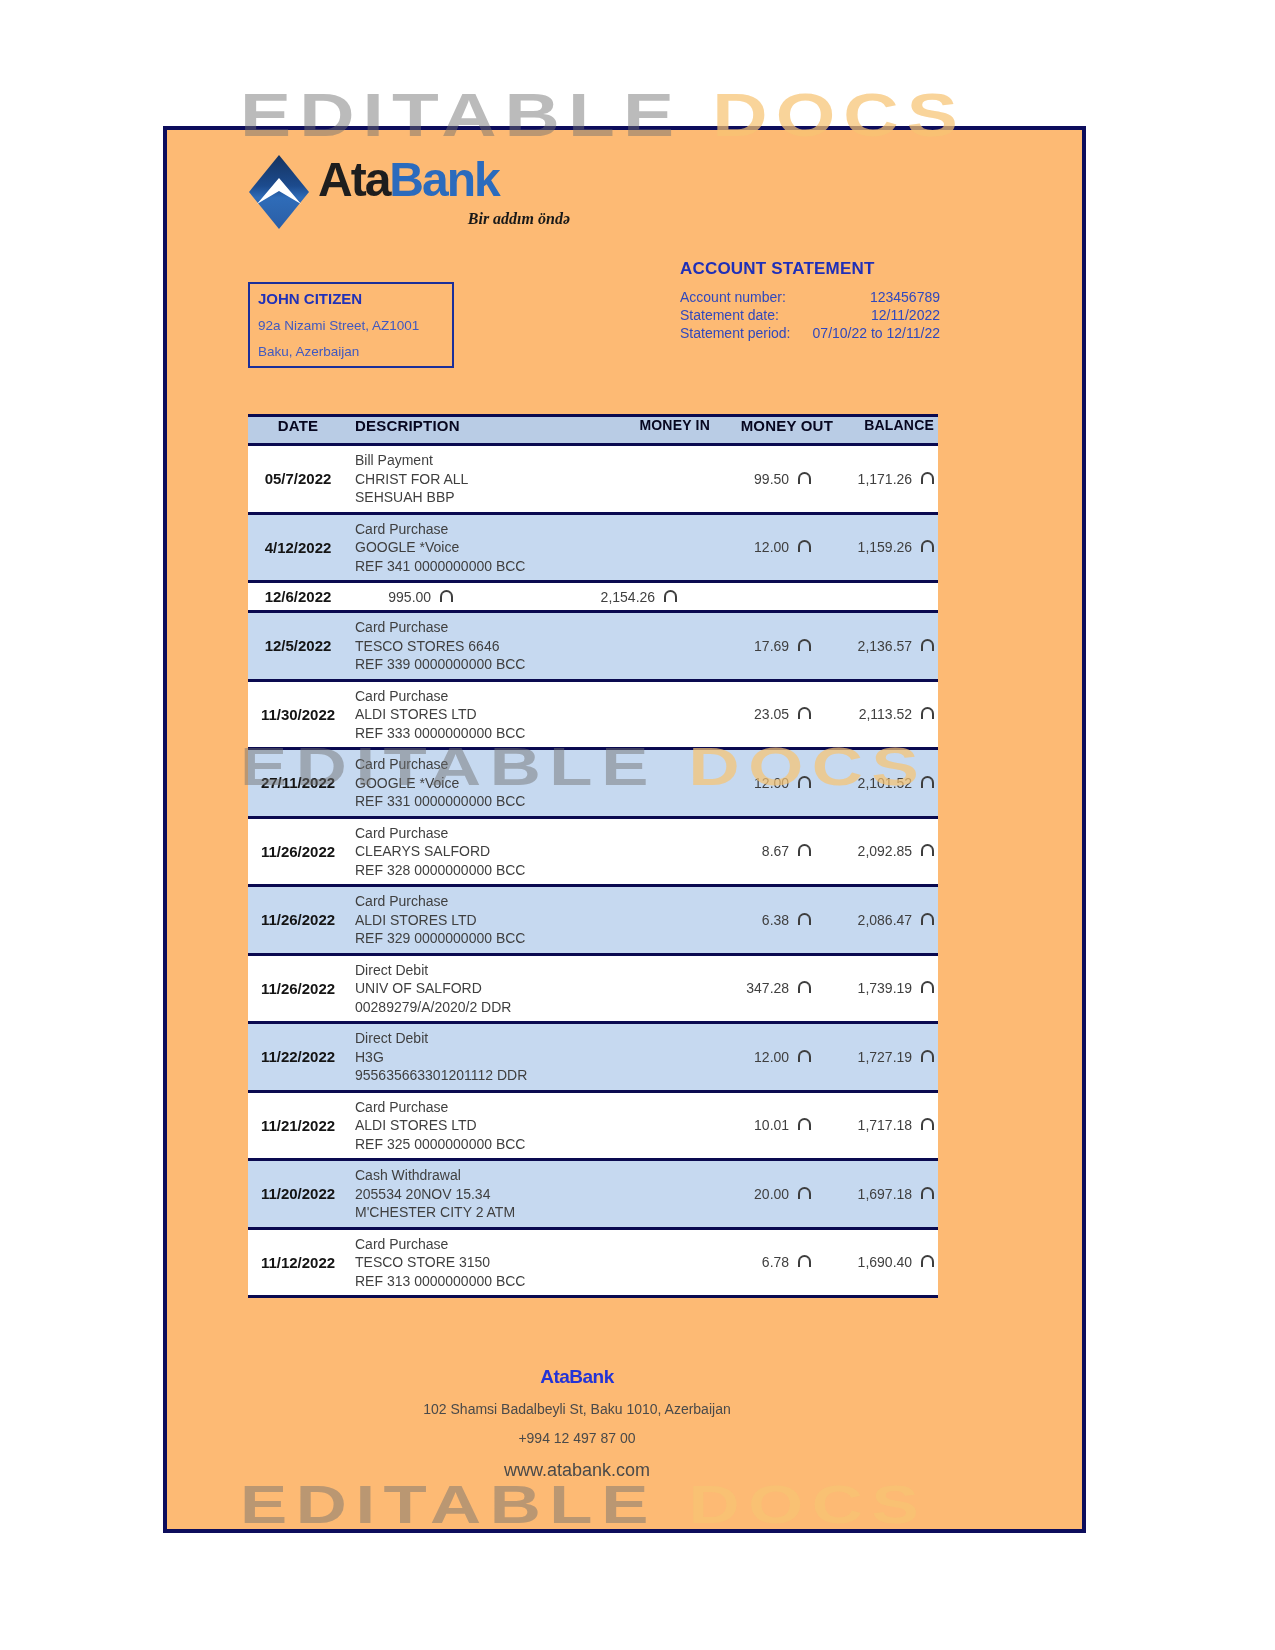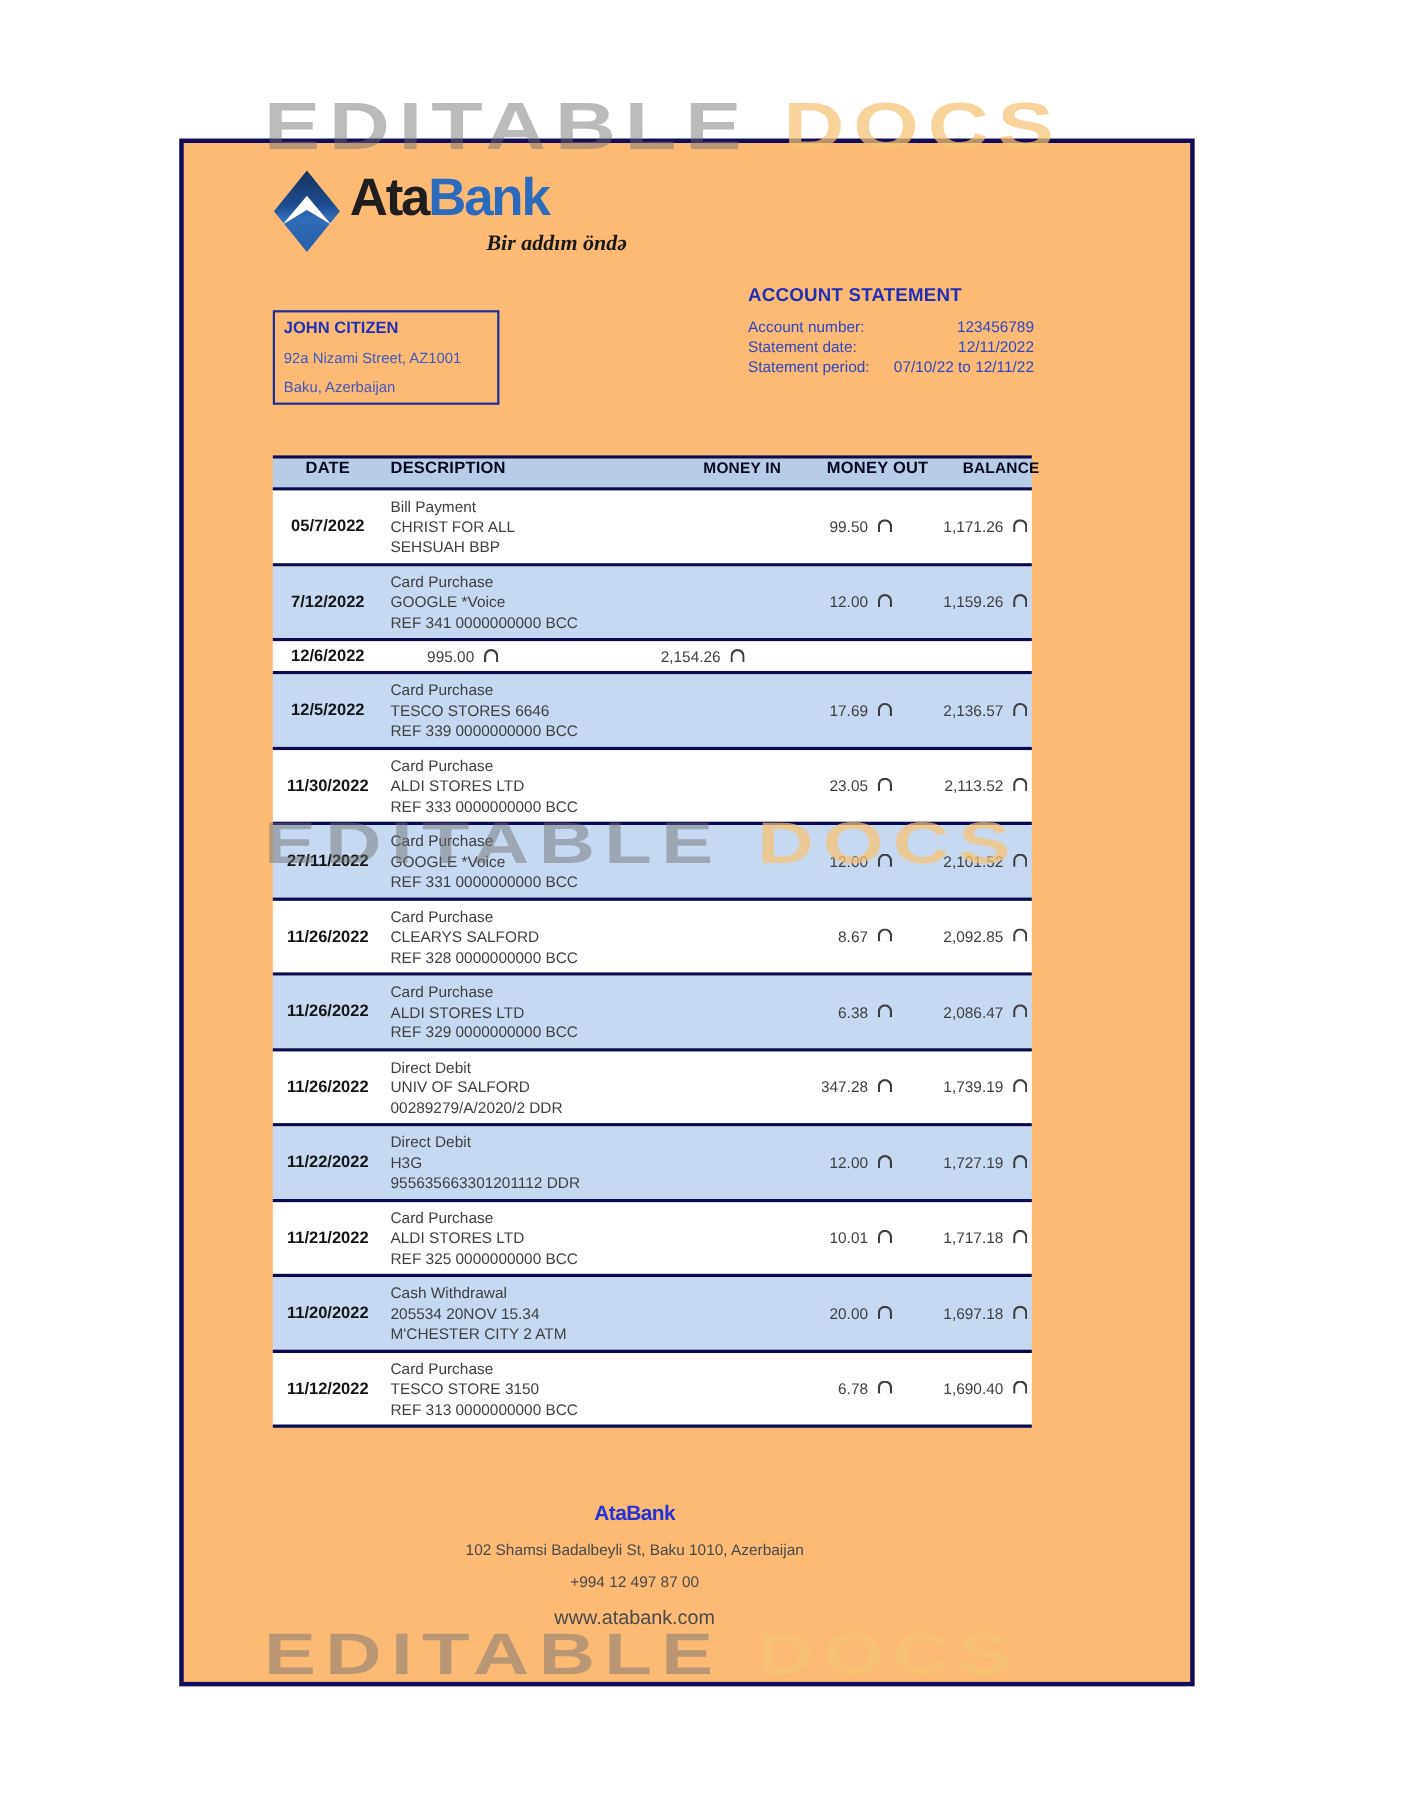--- a/index.html
+++ b/index.html
@@ -14,21 +14,21 @@
   }
   
   .logo-block{position:absolute;left:81px;top:22px;}
   .logo-diamond{position:absolute;left:0;top:2px;}
   .logo-text{position:absolute;left:70px;top:0;font-size:48px;font-weight:700;letter-spacing:-2px;white-space:nowrap;}
   .logo-ata{color:#1e1e1e;}
   .logo-bank{color:#2b6bbd;}
   .logo-tagline{
     position:absolute;left:70px;top:58px;width:252px;text-align:right;
     font-family:"Liberation Serif",serif;font-style:italic;font-weight:700;
-    font-size:20px;color:#191919;white-space:nowrap;
+    font-size:16px;color:#191919;white-space:nowrap;
   }
   
   .holder-box{
     position:absolute;left:81px;top:152px;width:186px;height:72px;
     border:2px solid #1b2f9a;padding:6px 8px 4px 8px;
   }
   .holder-name{font-size:15px;font-weight:700;color:#2031b8;}
   .holder-line{font-size:13.5px;color:#4059c0;margin-top:11px;}
   
   .stmt-block{position:absolute;left:513px;top:129px;width:260px;}
@@ -44,21 +44,21 @@
     font-size:15px;font-weight:700;color:#06061f;letter-spacing:.2px;
   }
   .trow{display:flex;align-items:center;border-bottom:3px solid #0a0a50;padding:5px 0;background:#ffffff;}
   .trow.alt{background:#c6d9f0;}
   .c-date{width:100px;text-align:center;font-size:15px;font-weight:700;color:#141414;flex:none;}
   .h-date{width:100px;text-align:center;flex:none;}
   .c-desc{width:257px;padding-left:7px;box-sizing:border-box;flex:none;font-size:14px;color:#3f3f3f;line-height:18.5px;}
   .h-desc{width:257px;padding-left:7px;box-sizing:border-box;flex:none;}
   .c-in,.h-in{width:105px;text-align:right;flex:none;font-size:14px;}
   .c-out{width:123px;text-align:right;flex:none;font-size:14px;padding-right:22px;box-sizing:border-box;}
-  .h-out{width:123px;text-align:right;flex:none;margin-left:11px;}
+  .h-out{width:123px;text-align:right;flex:none;}
   .c-bal,.h-bal{width:105px;text-align:right;flex:none;font-size:14px;padding-right:4px;box-sizing:border-box;}
   
   .manat{
     display:inline-block;width:9px;height:10px;margin-left:5px;
     border:2px solid #3d3d3d;border-bottom:none;border-radius:7px 7px 0 0;
   }
   
   .footer{position:absolute;left:80px;top:1236px;width:660px;text-align:center;}
   .footer-bank{font-size:19px;font-weight:700;color:#2333d6;letter-spacing:-0.5px;}
   .footer-line{font-size:14px;color:#4a4a4a;margin-top:13px;}
@@ -133,21 +133,21 @@
       <div>Bill Payment</div>
       <div>CHRIST FOR ALL</div>
       <div>SEHSUAH BBP</div>
     </div>
     <div class="c-in"></div>
     <div class="c-out">99.50 <span class="manat" title="₼"></span></div>
     <div class="c-bal">1,171.26 <span class="manat" title="₼"></span></div>
   </div>
 
   <div class="trow alt">
-    <div class="c-date">7/12/2022</div>
+    <div class="c-date">4/12/2022</div>
     <div class="c-desc">
       <div>Card Purchase</div>
       <div>GOOGLE *Voice</div>
       <div>REF 341 0000000000 BCC</div>
     </div>
     <div class="c-in"></div>
     <div class="c-out">12.00 <span class="manat" title="₼"></span></div>
     <div class="c-bal">1,159.26 <span class="manat" title="₼"></span></div>
   </div>
 

